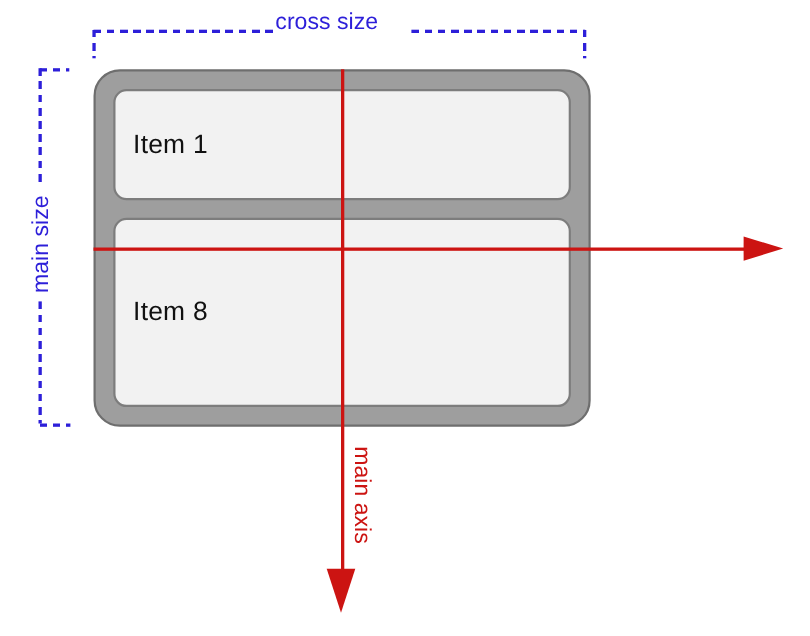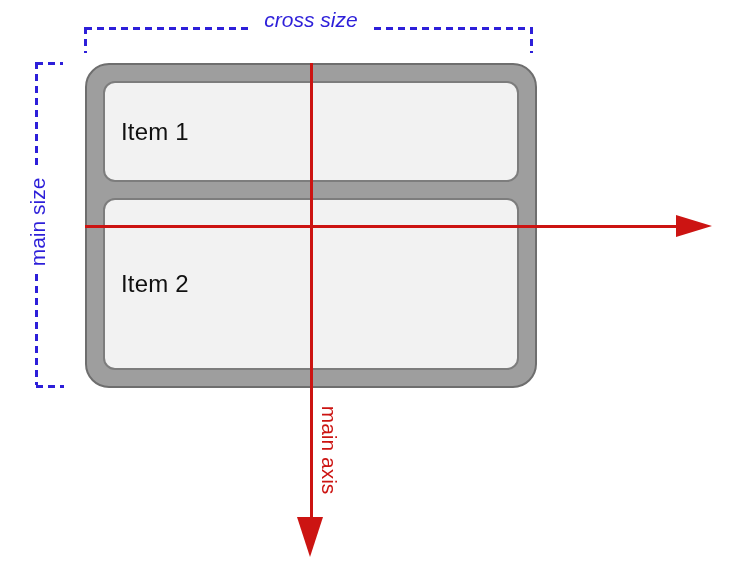--- a/index.html
+++ b/index.html
@@ -55,29 +55,29 @@
 </head>
 <body>
 
 <div class="stage">
 
   <div class="flex-container">
     <div class="flex-item first">
       <span>Item 1</span>
     </div>
     <div class="flex-item second">
-      <span>Item 2</span>
+      <span>Item 8</span>
     </div>
   </div>
 
   <div class="dash-h" style="left:85px;top:27px;width:164px;"></div>
   <div class="dash-h" style="left:374px;top:27px;width:158px;"></div>
   <div class="dash-v" style="left:84px;top:27px;height:26px;"></div>
   <div class="dash-v" style="left:530px;top:27px;height:26px;"></div>
-  <div class="blue-label" style="left:311px;top:20px;transform:translate(-50%,-50%);font-style:italic;">cross size</div>
+  <div class="blue-label" style="left:297px;top:20px;transform:translate(-50%,-50%);">cross size</div>
 
   <div class="dash-h" style="left:36px;top:62px;width:27px;"></div>
   <div class="dash-h" style="left:36px;top:385px;width:28px;"></div>
   <div class="dash-v" style="left:35px;top:62px;height:108px;"></div>
   <div class="dash-v" style="left:35px;top:274px;height:111px;"></div>
   <div class="blue-label rot-ccw" style="left:38px;top:222px;">main size</div>
 
   <div class="axis-h" style="left:85px;top:225px;width:592px;"></div>
   <div class="arrow-right" style="left:676px;top:215px;"></div>
 

